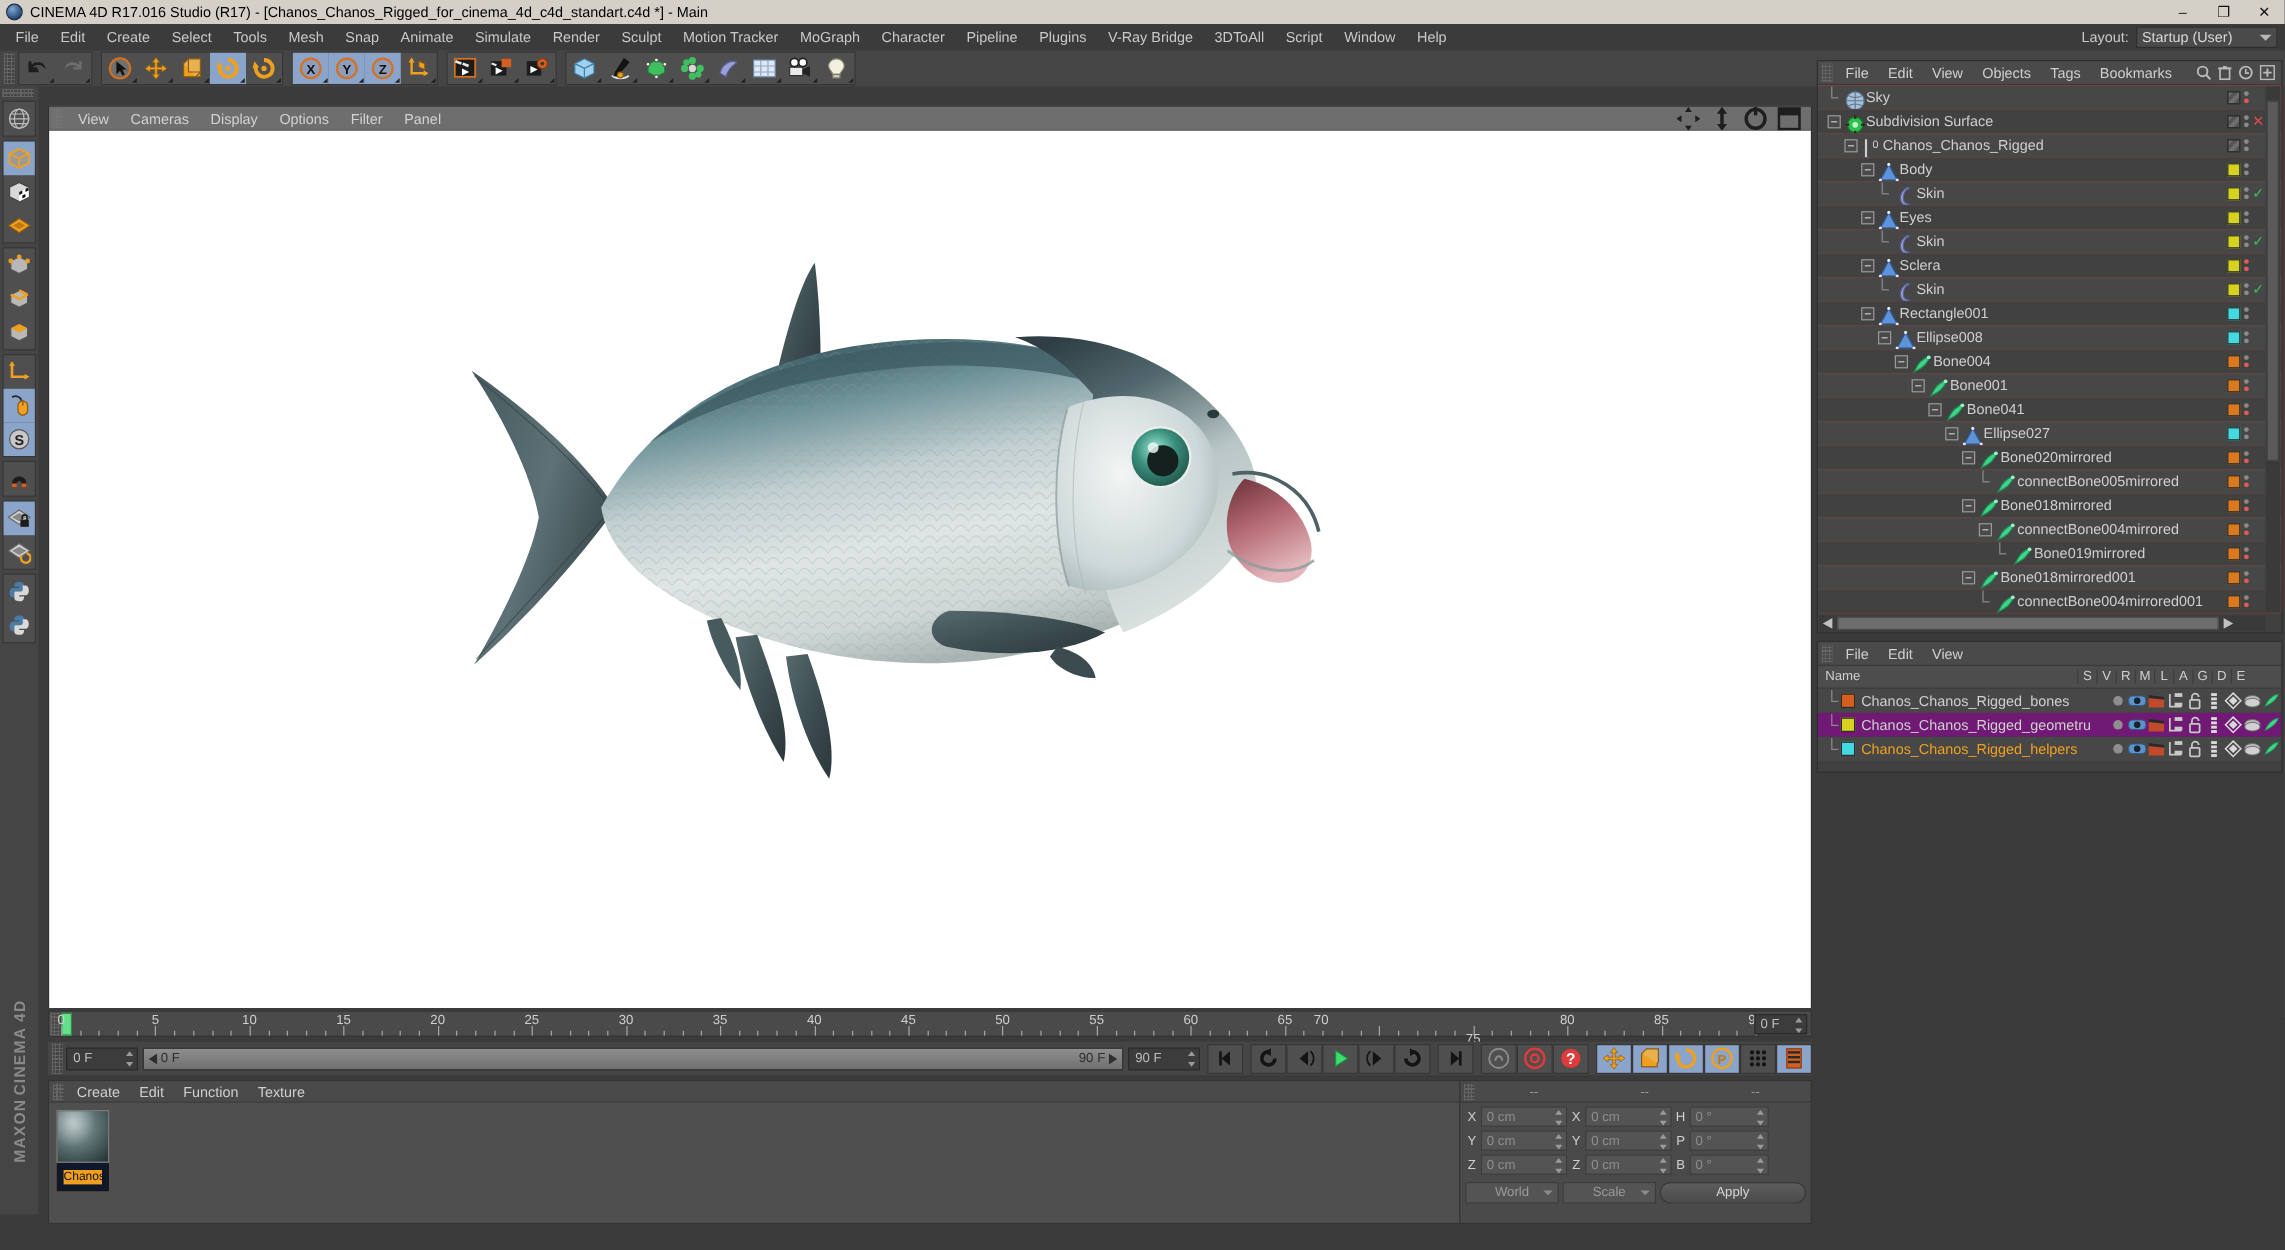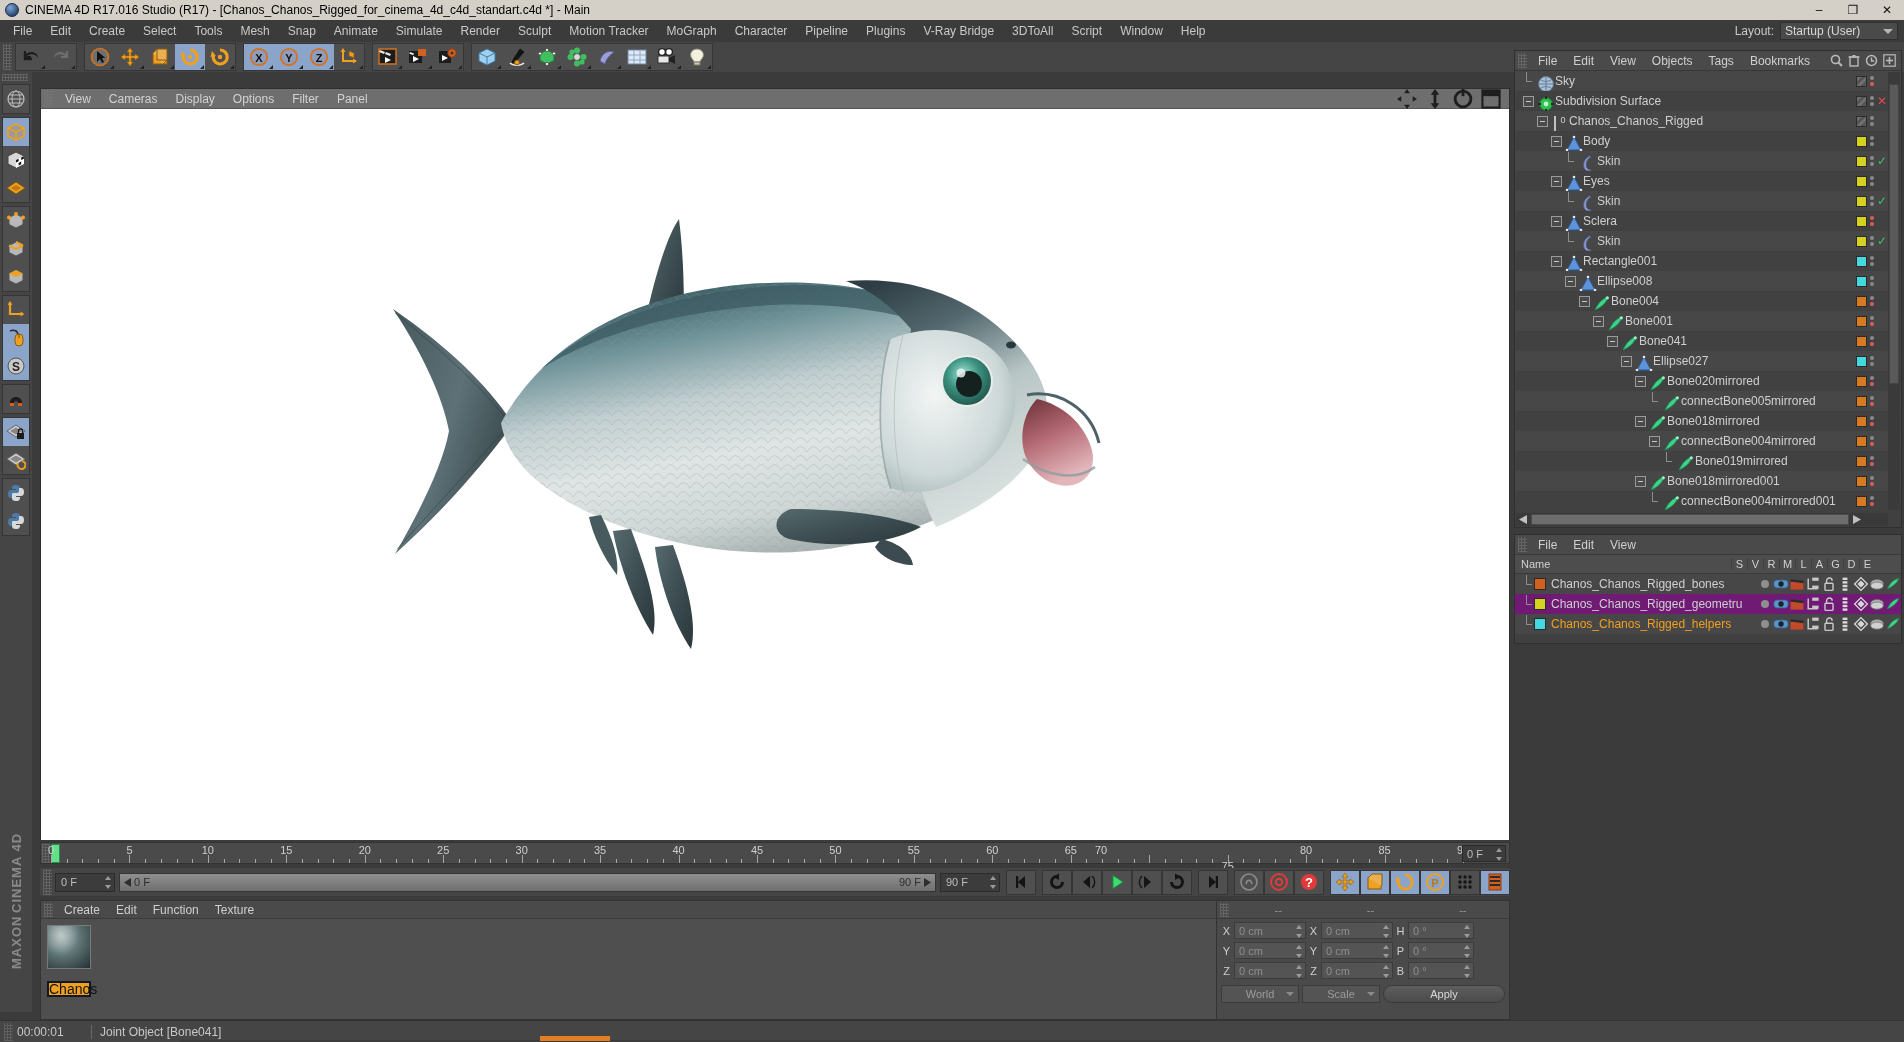--- a/index.html
+++ b/index.html
@@ -167,22 +167,22 @@
   .mat-sphere {
     width: 44px; height: 44px; border: 1px solid #7a7a7a;
     background: radial-gradient(circle at 35% 28%, #8fa2a2 0%, #5d7374 45%, #38484a 80%, #243032 100%);
     position: relative; overflow: hidden;
   }
   .mat-sphere::after {
     content:""; position:absolute; inset:0;
     background: radial-gradient(ellipse at 30% 20%, rgba(255,255,255,.45), transparent 45%);
   }
   .mat-name {
-    background: #f0a020; color: #111; font-size: 14px; text-align: center;
-    border: 2px solid #0f172a; margin-top: 12px; line-height: 12px;
+    background: #f0a020; color: #111; font-size: 10px; text-align: center;
+    border: 6px solid #0f172a; margin-top: 0px; line-height: 12px;
   }
 
   
   .coords {
     position: absolute; left: 1216px; top: 900px; width: 294px; height: 120px;
     background: #4a4a4a; border: 1px solid #333;
   }
   .co-header { height: 18px; display: flex; align-items: center; border-bottom: 1px solid #3a3a3a; }
   .co-dash { flex: 1; text-align: center; font-size: 11px; color: #9a9a9a; }
   .co-rows { padding: 3px 4px; }
@@ -1829,22 +1829,14 @@
             <span class="lcell">
               <svg class="ico" width="12" height="12" viewBox="0 0 20 20">
                 <path d="M3 16 C 6 9, 11 4, 17 3 C 16 8, 10 13, 3 16 Z" fill="#3fd38a" stroke="#1d8a52"></path>
               </svg>
             </span>
           </span>
         </div>
       </div>
   </div>
 
-  <div class="statusbar">
-    <div class="sb-grip"></div>
-    <div class="sb-time">00:00:01</div>
-    <div class="sb-sep"></div>
-    <div class="sb-msg">Joint Object [Bone041]</div>
-    <div class="sb-field"></div>
-    <div class="sb-prog"></div>
-  </div>
 
 </div>
 
 </body></html>

